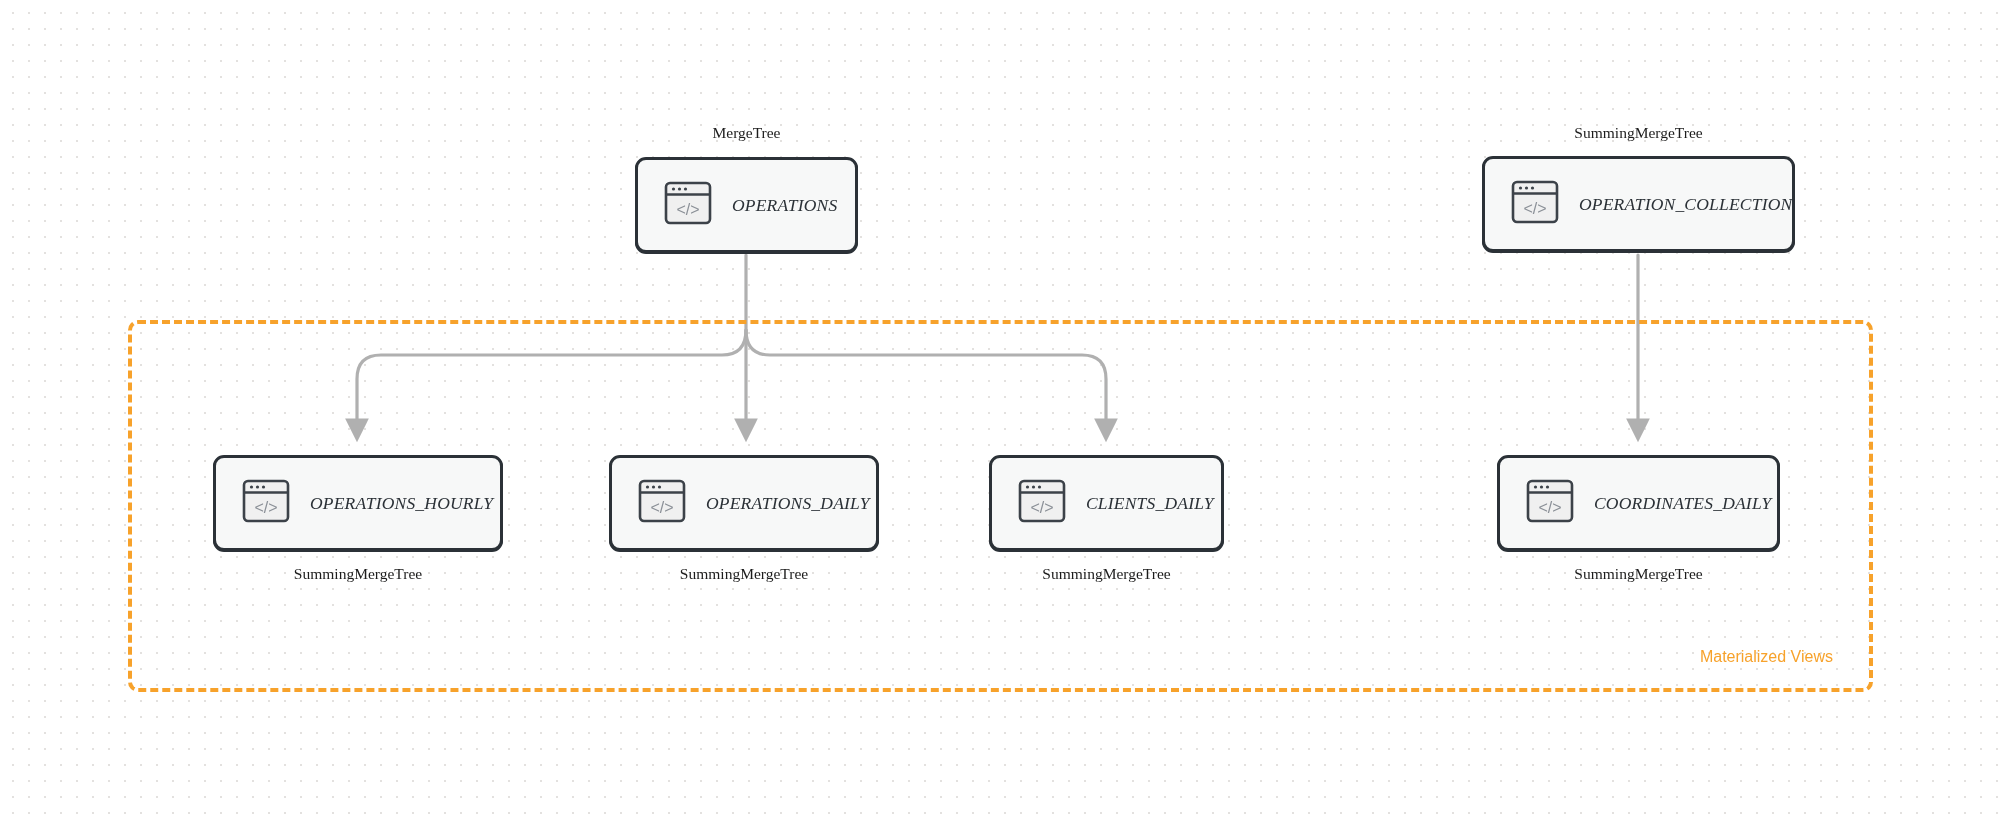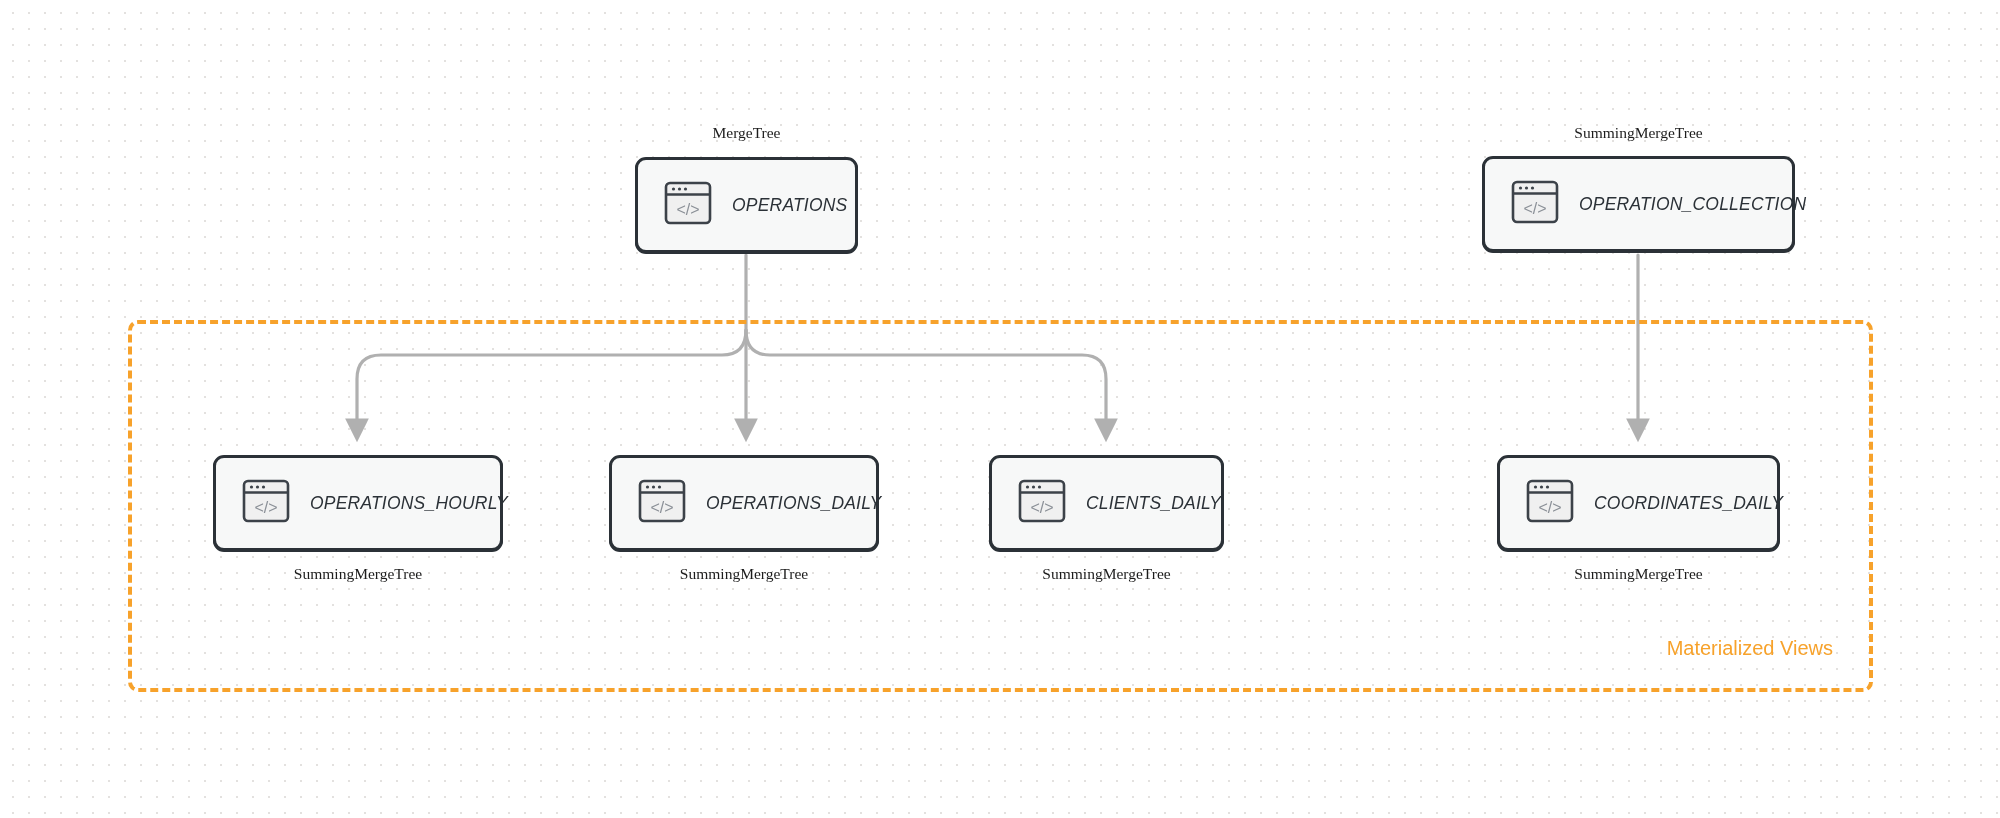--- a/index.html
+++ b/index.html
@@ -39,44 +39,44 @@
     left: 128px;
     top: 320px;
     width: 1745px;
     height: 372px;
     border: 4px dashed #f7a22b;
     border-radius: 10px;
   }
   .mv-caption {
     position: absolute;
     right: 36px;
-    bottom: 28px;
+    bottom: 22px;
     color: #f7a22b;
-    font-size: 20px;
+    font-size: 16px;
     font-family: "Liberation Sans", sans-serif;
     white-space: nowrap;
   }
 
   
   .node {
     position: absolute;
     display: flex;
     align-items: center;
     background: #f7f8f8;
     border: 3px solid #2b3137;
     border-radius: 11px;
     box-shadow: 0 1px 0 #2b3137;
   }
   .node .icon {
     flex: 0 0 auto;
     margin-left: 26px;
     margin-right: 6px;
   }
   .node .node-label {
-    font-family: Liberation Sans, sans-serif;
+    font-family: Liberation Serif, serif;
     font-style: italic;
     font-size: 17.5px;
     color: #2b3137;
     letter-spacing: 0.2px;
     white-space: nowrap;
     padding-left: 14px;
     padding-right: 20px;
   }
 
   .engine-label {

